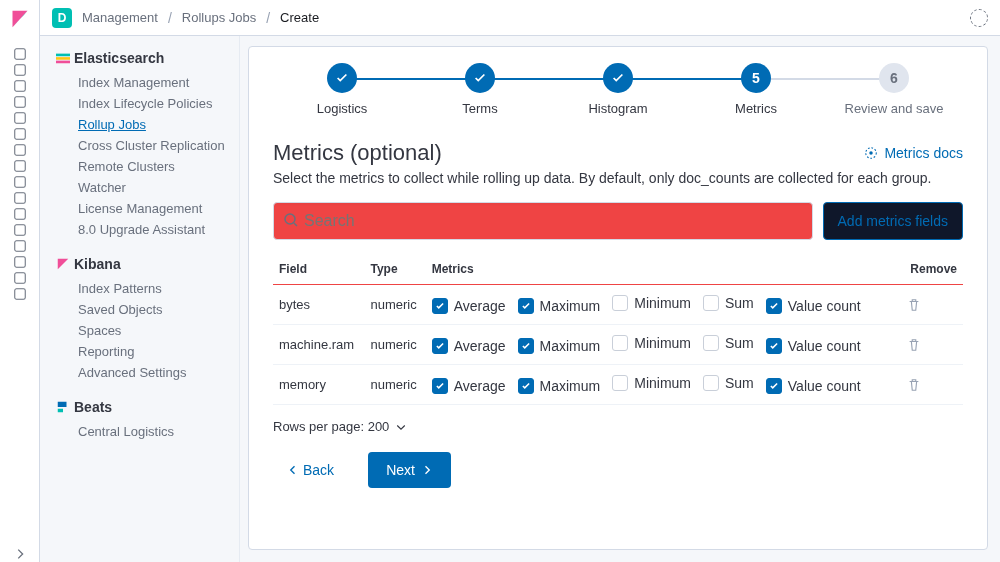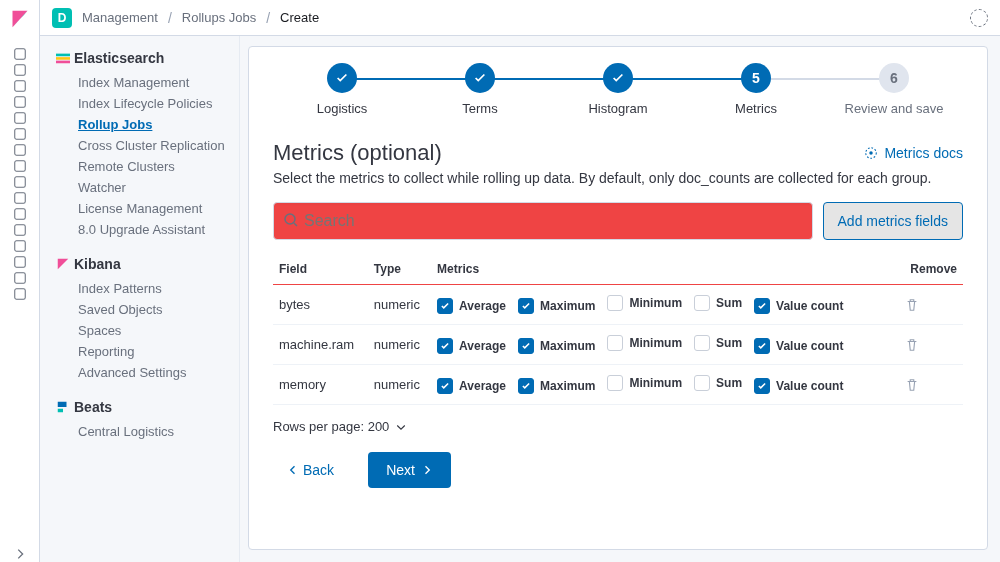--- a/index.html
+++ b/index.html
@@ -24,21 +24,21 @@
 
 
 .content-row { flex: 1; display: flex; background: #f5f7fa; overflow: hidden; }
 
 
 .sidebar { width: 200px; padding: 14px 8px 14px 16px; background: #f5f7fa; overflow-y: auto; border-right: 1px solid #e6ebf2;}
 .side-group { margin-bottom: 16px; }
 .side-head { display: flex; align-items: center; gap: 4px; font-weight: 700; font-size: 14px; margin-bottom: 6px; }
 .side-head .glyph { width: 14px; height: 14px; }
 .side-item { font-size: 13px; color: #69707d; padding: 3px 0 3px 22px; cursor: pointer; }
-.side-item.active { color: #006bb4; text-decoration: underline; font-weight: 700; }
+.side-item.active { color: #006bb4; text-decoration: underline; font-weight: 400; }
 
 
 .panel { flex: 1; margin: 10px 12px 12px 8px; background: #fff; border: 1px solid #d3dae6; border-radius: 4px; padding: 16px 24px; overflow-y: auto; }
 .page-title { font-size: 26px; font-weight: 400; margin-bottom: 18px; }
 
 
 .stepper { display: flex; align-items: flex-start; justify-content: space-between; margin-bottom: 24px; position: relative; }
 .step { display: flex; flex-direction: column; align-items: center; flex: 1; position: relative; }
 .step-circle { width: 30px; height: 30px; border-radius: 50%; display: flex; align-items: center; justify-content: center; font-size: 14px; font-weight: 600; z-index: 2; background: #fff; }
 .step-circle.done { background: #006bb4; color: #fff; }
@@ -55,28 +55,28 @@
 .section-title { font-size: 22px; font-weight: 400; }
 .docs-link { color: #006bb4; font-size: 14px; display: flex; align-items: center; gap: 6px; cursor: pointer; }
 .docs-link svg { width: 14px; height: 14px; }
 .section-sub { font-size: 14px; color: #343741; margin-bottom: 16px; }
 
 
 .row-tools { display: flex; gap: 10px; margin-bottom: 14px; }
 .search-wrap { flex: 1; position: relative; }
 .search-inp { width: 100%; height: 38px; border: 1px solid #d3dae6; border-radius: 4px; padding: 0 12px 0 30px; font-size: 16px; background: #ef4444; box-shadow: inset 0 2px 2px rgba(0,0,0,0.03); }
 .search-icon-pos { position: absolute; left: 10px; top: 10px; color: #69707d; }
-.btn-outline { height: 38px; padding: 0 14px; border: 1px solid #006bb4; color: #006bb4; background: #e5e5e5; border-radius: 4px; font-size: 14px; cursor: pointer; }
+.btn-outline { height: 38px; padding: 0 14px; border: 1px solid #006bb4; color: #006bb4; background: #0f172a; border-radius: 4px; font-size: 14px; cursor: pointer; }
 
 
 .tbl { width: 100%; border-collapse: collapse; font-size: 13px; }
 .tbl th { text-align: left; font-weight: 700; padding: 8px 6px; border-bottom: 1px solid #ef4444; font-size: 12px; }
 .tbl th.right { text-align: right; }
 .tbl td { padding: 10px 6px; border-bottom: 1px solid #eef2f7; vertical-align: middle; }
-.cbx { display: inline-flex; align-items: center; gap: 6px; margin-right: 12px; font-size: 12px; font-weight: bold; }
+.cbx { display: inline-flex; align-items: center; gap: 6px; margin-right: 12px; font-size: 14px; }
 .cbx-box { width: 16px; height: 16px; border-radius: 3px; border: 1px solid #c9cfd9; display: inline-flex; align-items: center; justify-content: center; background: #fff; }
 .cbx-box.checked { background: #006bb4; border-color: #006bb4; color: #fff; }
 .trash { color: #98a2b3; cursor: pointer; }
 
 
 .pager { display: flex; align-items: center; gap: 6px; font-size: 13px; color: #343741; margin: 14px 0 18px; cursor: pointer; }
 .nav-btns { display: flex; gap: 20px; }
 .btn-ghost { height: 36px; padding: 0 14px; border: none; background: transparent; color: #006bb4; font-size: 14px; cursor: pointer; display: inline-flex; align-items: center; gap: 4px; }
 .btn-primary { height: 36px; padding: 0 18px; border: none; background: #006bb4; color: #fff; font-size: 14px; border-radius: 4px; cursor: pointer; display: inline-flex; align-items: center; gap: 6px; }
 

